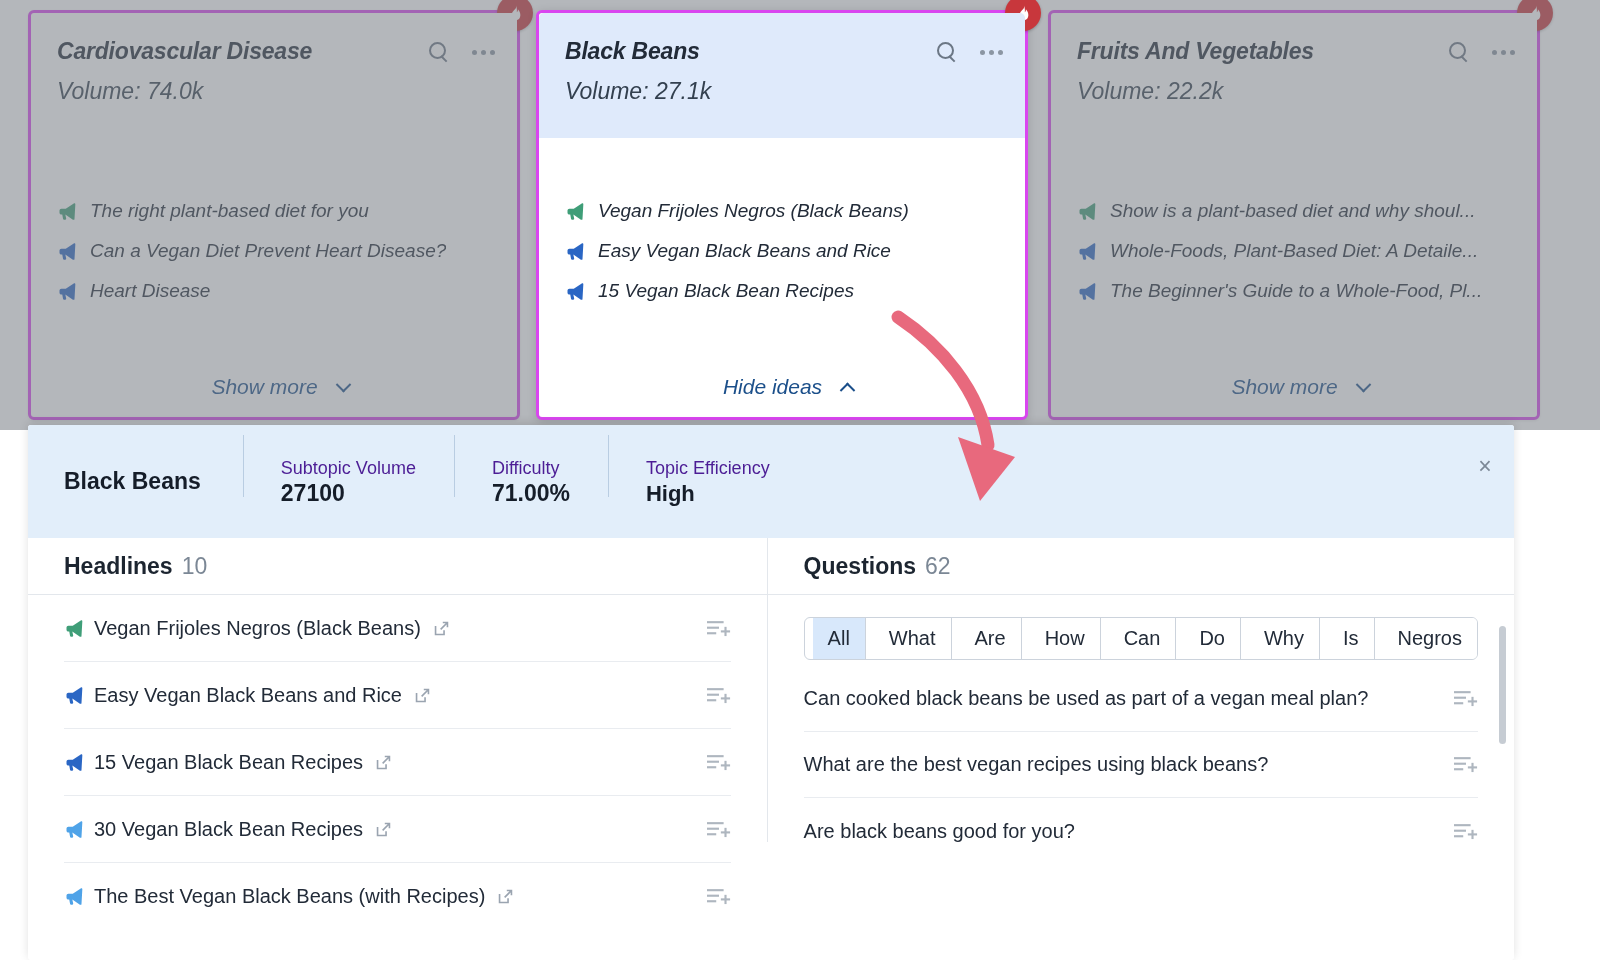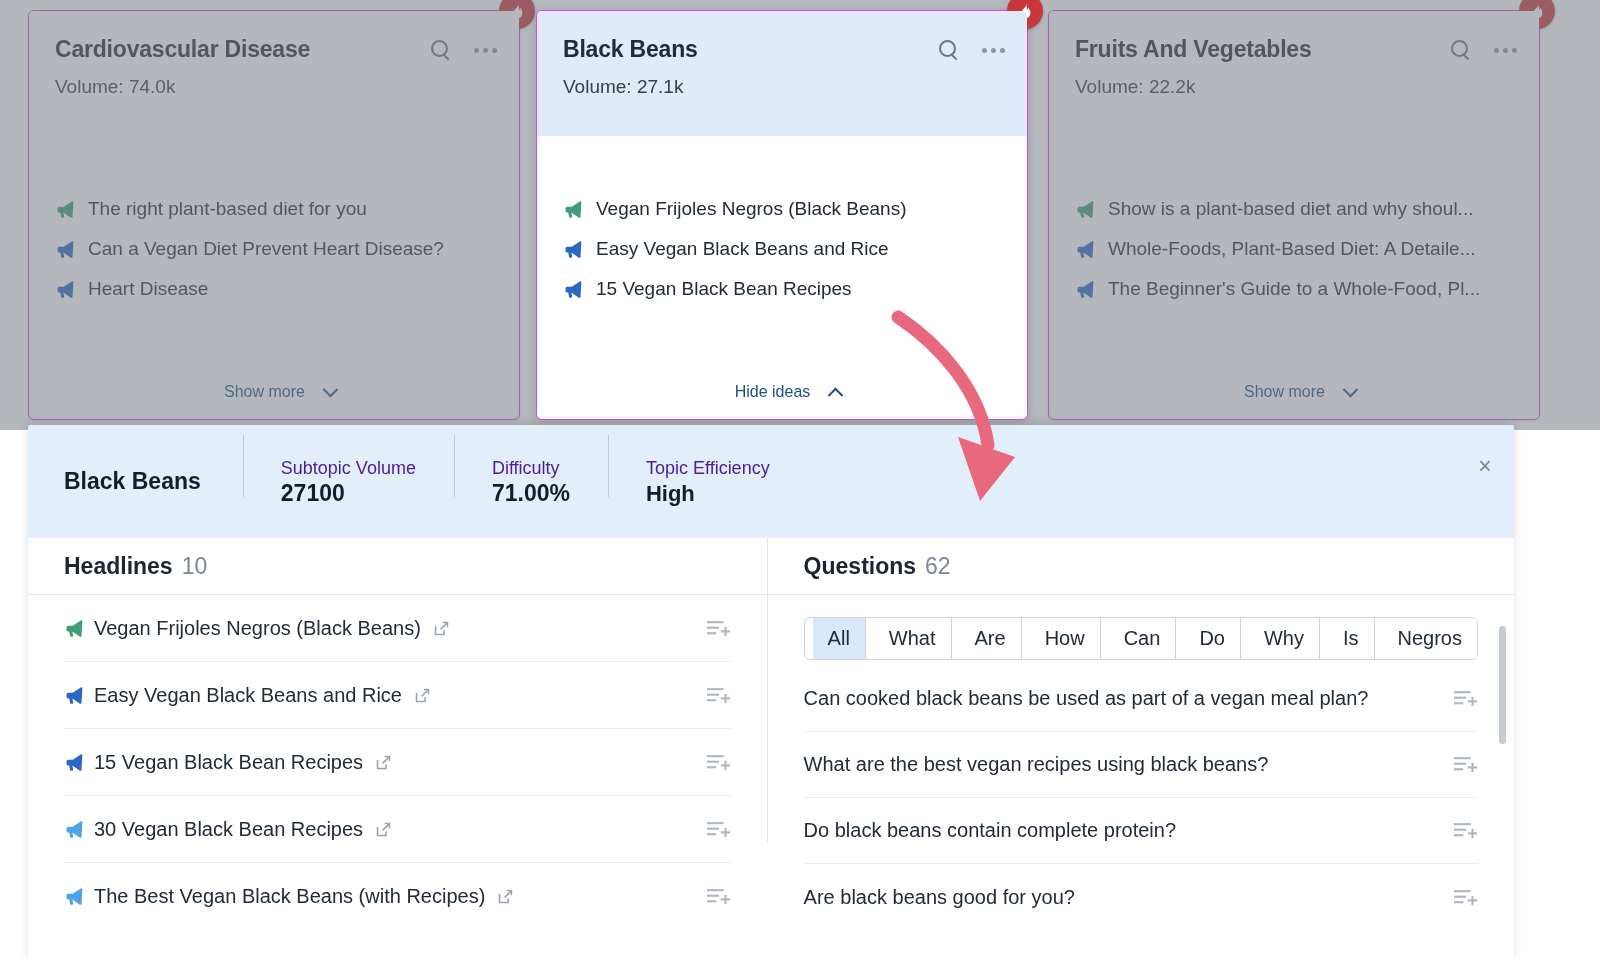--- a/index.html
+++ b/index.html
@@ -13,43 +13,44 @@
   #root { position: relative; width: 1600px; height: 960px; background: #fff; }
 
   
   .cards-layer {
     position: absolute; left: 0; top: 0; width: 1600px; height: 430px;
     background: #ffffff;
   }
   .card {
     position: absolute; top: 10px; width: 492px; height: 410px;
     background: #ffffff;
-    border: 1px solid #d946ef;
+    border: 3px solid #d946ef;
     border-radius: 6px;
     box-shadow: 0 1px 3px rgba(0,0,0,.09);
     overflow: visible;
+    font-style: italic;
   }
   .card.c1 { left: 28px; }
   .card.c2 { left: 536px; z-index: 6; box-shadow: 0 2px 10px rgba(0,0,0,.14); }
   .card.c3 { left: 1048px; }
 
   .card-head {
     height: 125px; padding: 26px 24px 0 26px;
     border-radius: 5px 5px 0 0;
     background: #fff;
     position: relative;
   }
   .card.c2 .card-head { background: #dfeafb; }
 
   .card-title {
     font-size: 23px; font-weight: bold; color: #222b38;
     letter-spacing: -.2px;
     line-height: 1.1;
   }
-  .card-vol { margin-top: 14px; font-size: 19px; color: #33404f; }
+  .card-vol { margin-top: 14px; font-size: 23px; color: #33404f; }
 
   .head-icons {
     position: absolute; right: 22px; top: 28px;
     display: flex; align-items: center; gap: 22px;
   }
   .ico-search { width: 22px; height: 22px; position: relative; display:block; }
   .ico-search::before {
     content:""; position:absolute; left:1px; top:1px;
     width:13px; height:13px; border:2px solid #6b7785; border-radius:50%;
   }
@@ -72,21 +73,21 @@
   .card-body { padding: 62px 26px 0 26px; position:relative; height: 284px; }
   .idea-row { display:flex; align-items:center; gap:13px; margin-bottom: 18px; }
   .idea-text {
     font-size: 19px; color: #222b38; white-space: nowrap;
     overflow: hidden; text-overflow: ellipsis;
   }
   .mega { width: 20px; height: 17px; flex: 0 0 20px; }
 
   .card-foot {
     position:absolute; left:12px; right:0; bottom: 18px;
-    text-align:center; font-size:16px; color:#1b4f8a;
+    text-align:center; font-size:21px; color:#1b4f8a;
     display:flex; align-items:center; justify-content:center; gap:20px;
   }
   .chev { width:11px; height:11px; border-right:2.3px solid #1b4f8a; border-bottom:2.3px solid #1b4f8a; }
   .chev.down { transform: rotate(45deg) translate(-2px,-2px); }
   .chev.up   { transform: rotate(-135deg) translate(-2px,-2px); }
 
   
   .dimmer {
     position:absolute; left:0; top:0; width:1600px; height:430px;
     background: rgba(118,124,132,.55);
@@ -449,30 +450,20 @@
               <span class="row-text">What are the best vegan recipes using black beans?</span>
               <svg class="add-list" viewBox="0 0 26 20">
                 <rect x="0" y="2" width="18" height="2.3" fill="#aeb6bf"></rect>
                 <rect x="0" y="8" width="13" height="2.3" fill="#aeb6bf"></rect>
                 <rect x="0" y="14" width="10" height="2.3" fill="#aeb6bf"></rect>
                 <rect x="15" y="12" width="10" height="2.3" fill="#aeb6bf"></rect>
                 <rect x="18.9" y="8.2" width="2.3" height="10" fill="#aeb6bf"></rect>
               </svg>
             </div>
             <div class="list-row q-row">
-              <span class="row-text">Do black beans contain complete protein?</span>
-              <svg class="add-list" viewBox="0 0 26 20">
-                <rect x="0" y="2" width="18" height="2.3" fill="#aeb6bf"></rect>
-                <rect x="0" y="8" width="13" height="2.3" fill="#aeb6bf"></rect>
-                <rect x="0" y="14" width="10" height="2.3" fill="#aeb6bf"></rect>
-                <rect x="15" y="12" width="10" height="2.3" fill="#aeb6bf"></rect>
-                <rect x="18.9" y="8.2" width="2.3" height="10" fill="#aeb6bf"></rect>
-              </svg>
-            </div>
-            <div class="list-row q-row">
               <span class="row-text">Are black beans good for you?</span>
               <svg class="add-list" viewBox="0 0 26 20">
                 <rect x="0" y="2" width="18" height="2.3" fill="#aeb6bf"></rect>
                 <rect x="0" y="8" width="13" height="2.3" fill="#aeb6bf"></rect>
                 <rect x="0" y="14" width="10" height="2.3" fill="#aeb6bf"></rect>
                 <rect x="15" y="12" width="10" height="2.3" fill="#aeb6bf"></rect>
                 <rect x="18.9" y="8.2" width="2.3" height="10" fill="#aeb6bf"></rect>
               </svg>
             </div>
           </div>

